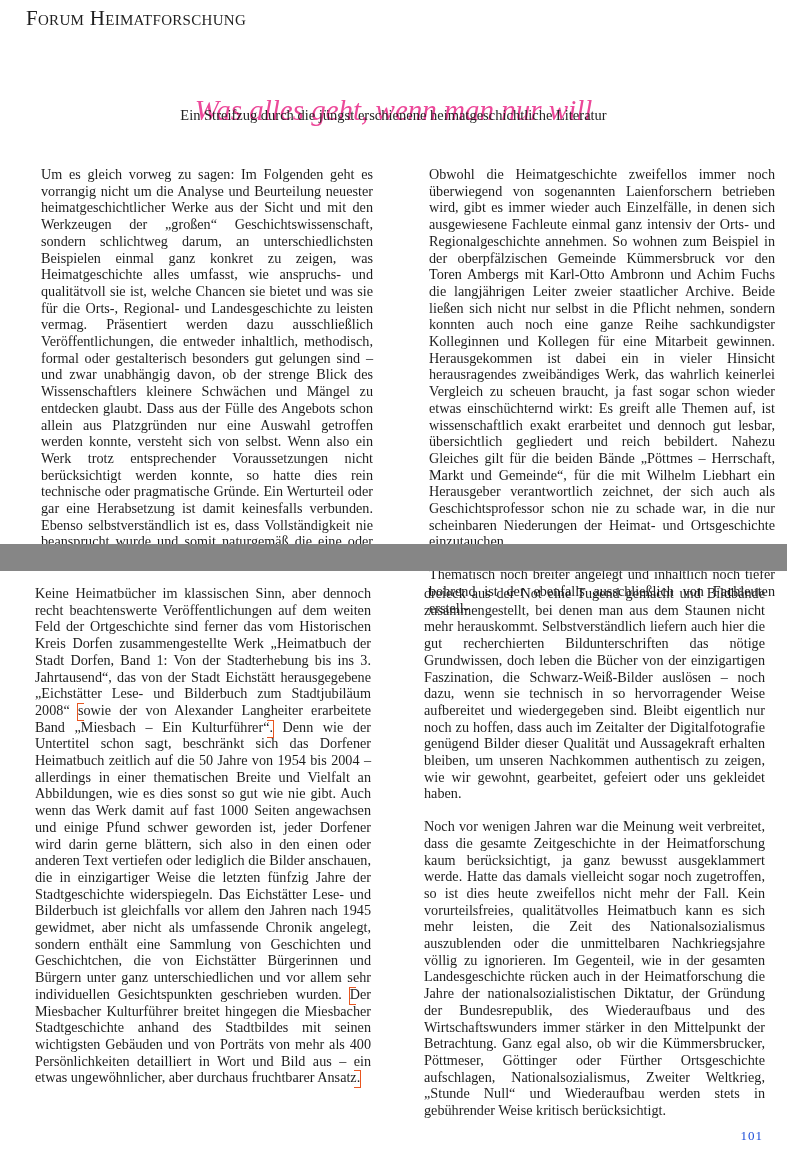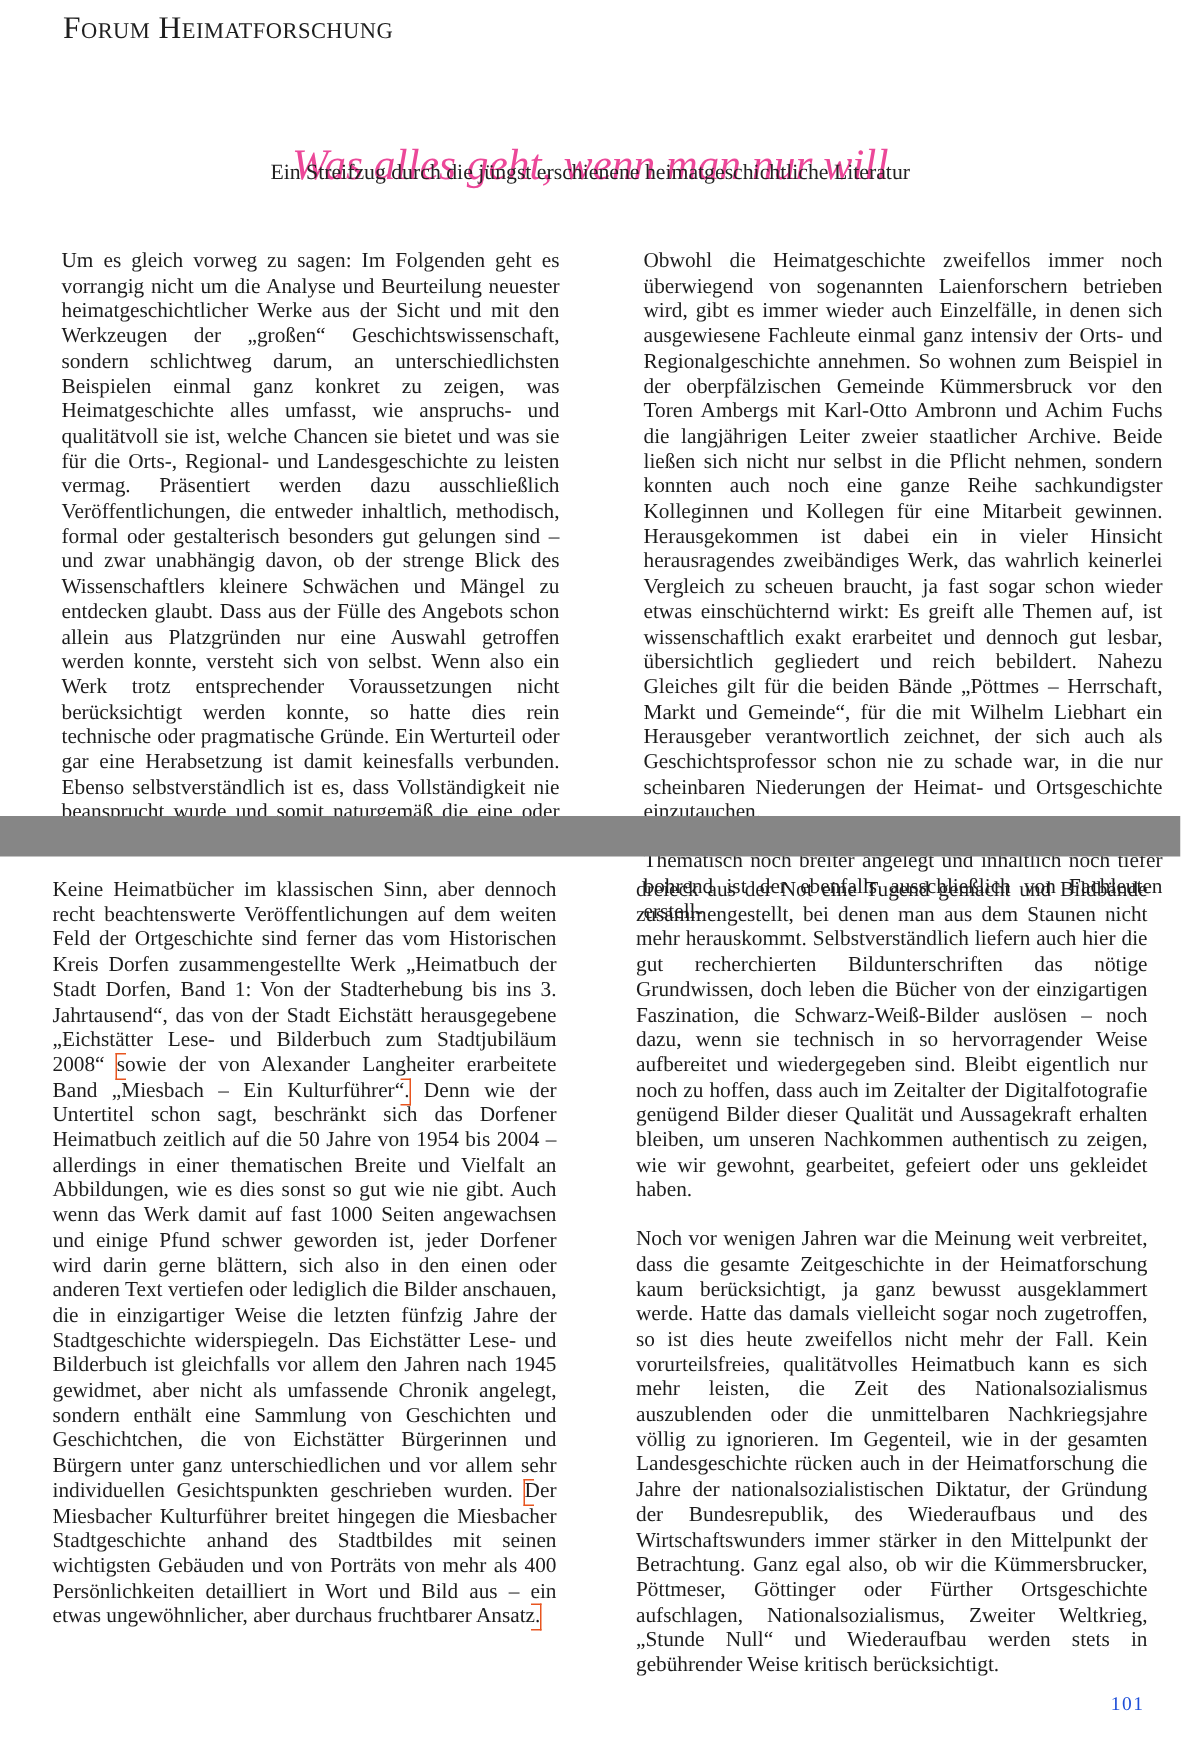--- a/index.html
+++ b/index.html
@@ -1,19 +1,19 @@
 <!DOCTYPE html>
 <html><head>
 <meta charset="utf-8">
 <style>
   html, body { margin: 0; padding: 0; background: #ffffff; }
   body { width: 787px; height: 1158px; position: relative; overflow: hidden;
          font-family: "Liberation Serif", "DejaVu Serif", serif; color: #1a1a1a; }
   .running-head { position: absolute; left: 26px; top: 6px; font-size: 21px; letter-spacing: 0.3px;
-                  font-variant: small-caps; color: #1e1e1e; margin-left: 16px; }
+                  font-variant: small-caps; color: #1e1e1e; }
   .title { position: absolute; left: 0; width: 787px; top: 58px; text-align: center;
            font-style: italic; font-size: 29px; color: #ec4899; margin-top: 36px; }
   .subtitle { position: absolute; left: 0; width: 787px; top: 107px; text-align: center;
               font-size: 14.5px; color: #222; }
   .col { position: absolute; font-size: 14.2px; line-height: 16.7px; text-align: justify;
          hyphens: manual; color: #1d1d1d; }
   .col p { margin: 16px; }
   .top-left  { left: 25px;  top: 150px; width: 364px; }
   .top-right { left: 413px; top: 150px; width: 378px; }
   .bot-left  { left: 19px;  top: 569px; width: 368px; }

